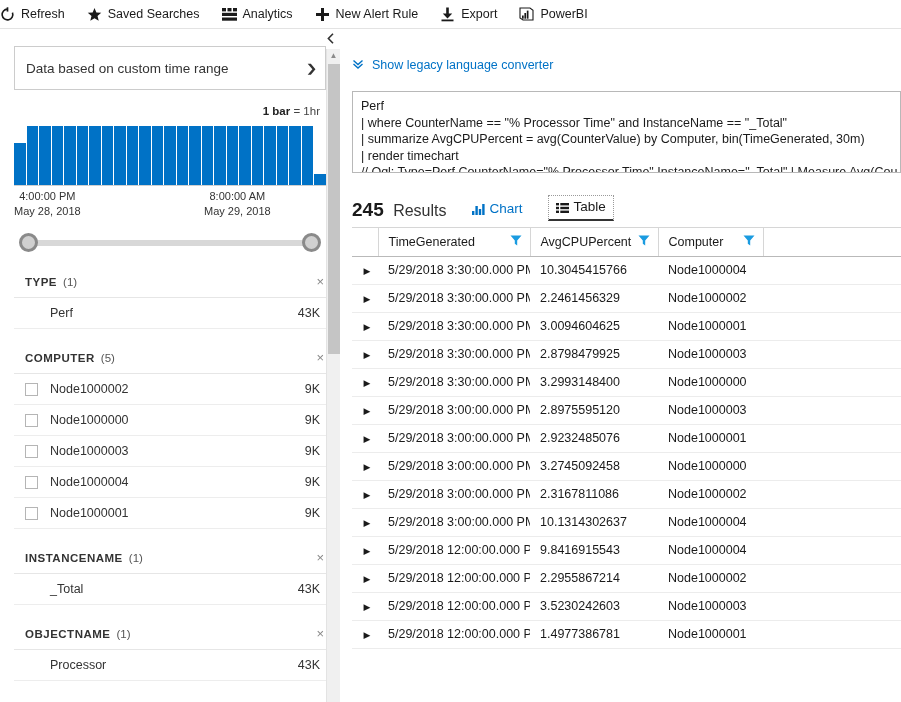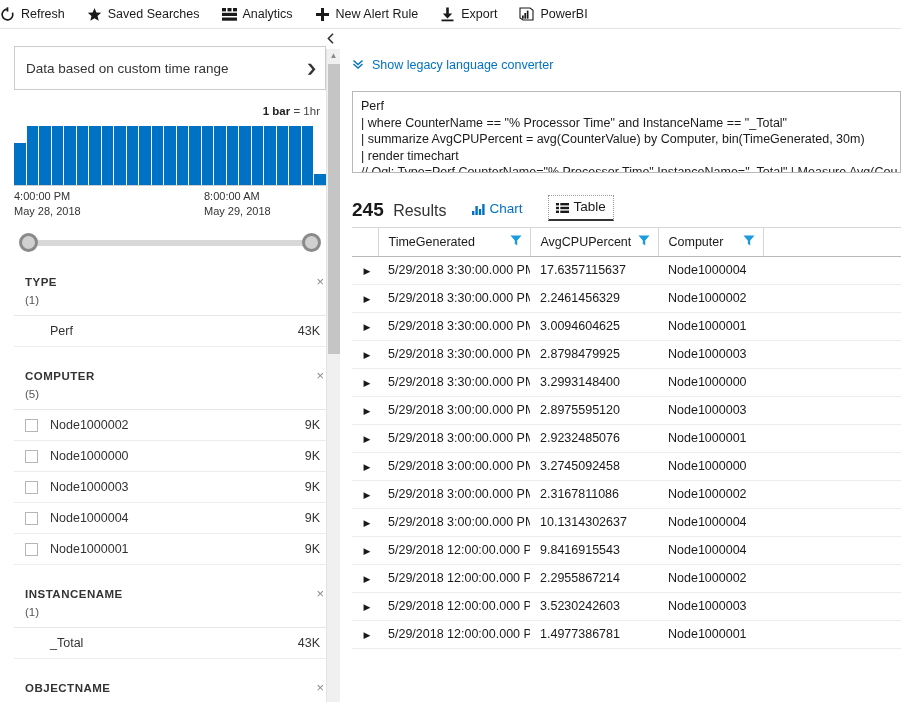--- a/index.html
+++ b/index.html
@@ -130,21 +130,21 @@
     background: #0072c6;
   }
 
   #hist-axis {
     position: relative;
     height: 34px;
     font-size: 11px;
     color: #333;
     margin-top: 3px;
   }
-  #hist-axis .lbl { position: absolute; line-height: 14px; white-space: nowrap; }
+  #hist-axis .lbl { position: absolute; line-height: 14px; white-space: nowrap; text-align: center; }
   #hist-axis .lbl.l { left: 0; }
   #hist-axis .lbl.r { left: 190px; }
   #hist-axis .t2 { margin-top: 1px; }
 
   #slider {
     position: relative;
     height: 20px;
     margin-top: 10px;
   }
   #slider .track {
@@ -167,21 +167,20 @@
   #slider .knob.right { right: 5px; }
 
   .facet { margin-top: 23px; }
   .facet-head {
     position: relative;
     display: flex;
     align-items: baseline;
     gap: 6px;
     padding: 0 0 9px 11px;
     border-bottom: 1px solid #e6e6e6;
-    flex-direction: column;
   }
   .facet-title {
     font-size: 11.5px;
     font-weight: bold;
     letter-spacing: 0.5px;
     color: #333;
     text-transform: uppercase;
   }
   .facet-count { font-size: 11.5px; color: #555; }
   .facet-clear {
@@ -608,21 +607,21 @@
               <th><span>Computer</span><span class="fx"><svg width="12" height="12" viewBox="0 0 12 12">
                     <path d="M0.5 1 L11.5 1 L7.2 6 L7.2 11 L4.8 9.3 L4.8 6 Z" fill="#1a9be0"></path>
                   </svg></span></th>
               <th style="border-right: none;"></th>
             </tr>
         </thead>
         <tbody id="body-rows">
             <tr>
               <td class="exp-cell"><span class="tri">▶</span></td>
               <td>5/29/2018 3:30:00.000 PM</td>
-              <td>17.6357115637</td>
+              <td>10.3045415766</td>
               <td>Node1000004</td>
               <td></td>
             </tr>
             <tr>
               <td class="exp-cell"><span class="tri">▶</span></td>
               <td>5/29/2018 3:30:00.000 PM</td>
               <td>2.2461456329</td>
               <td>Node1000002</td>
               <td></td>
             </tr>

